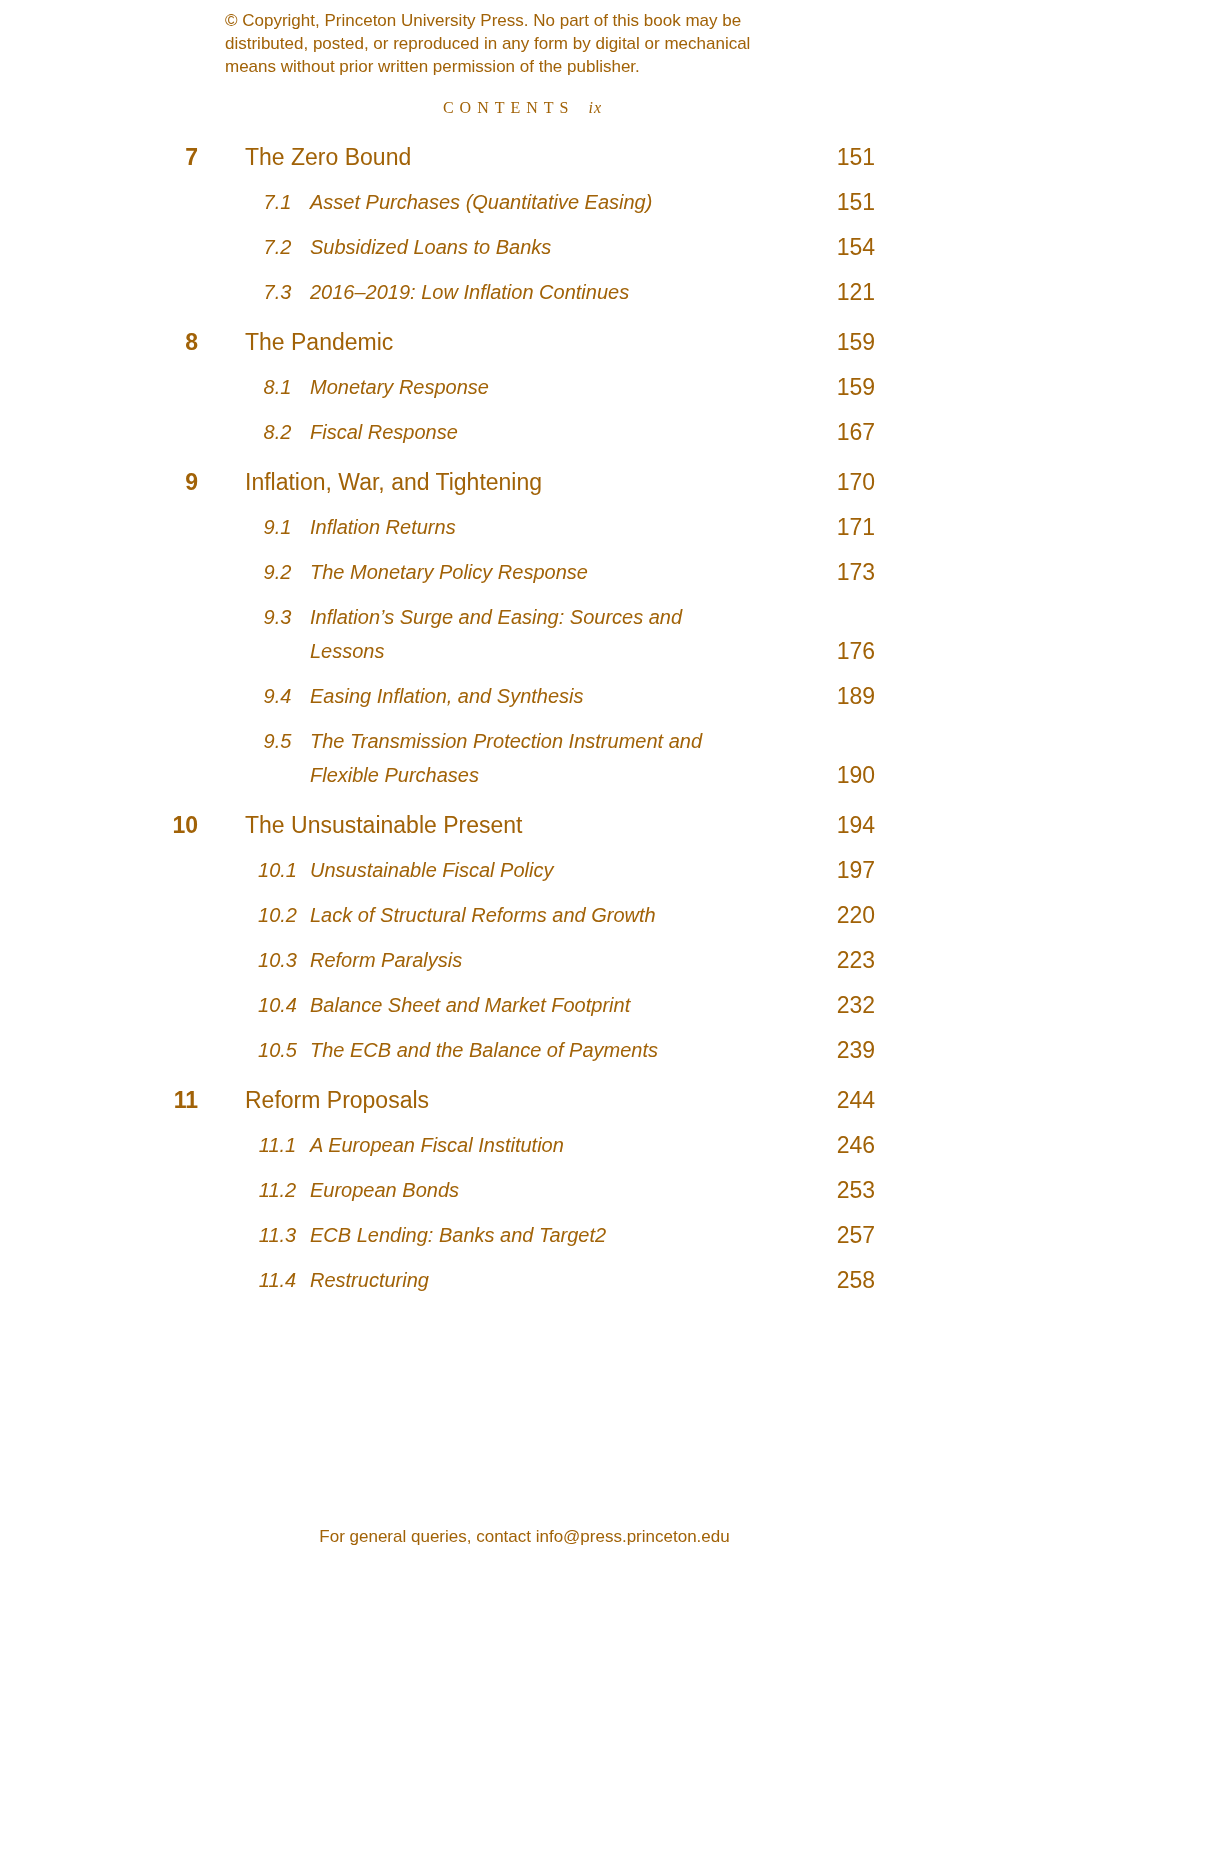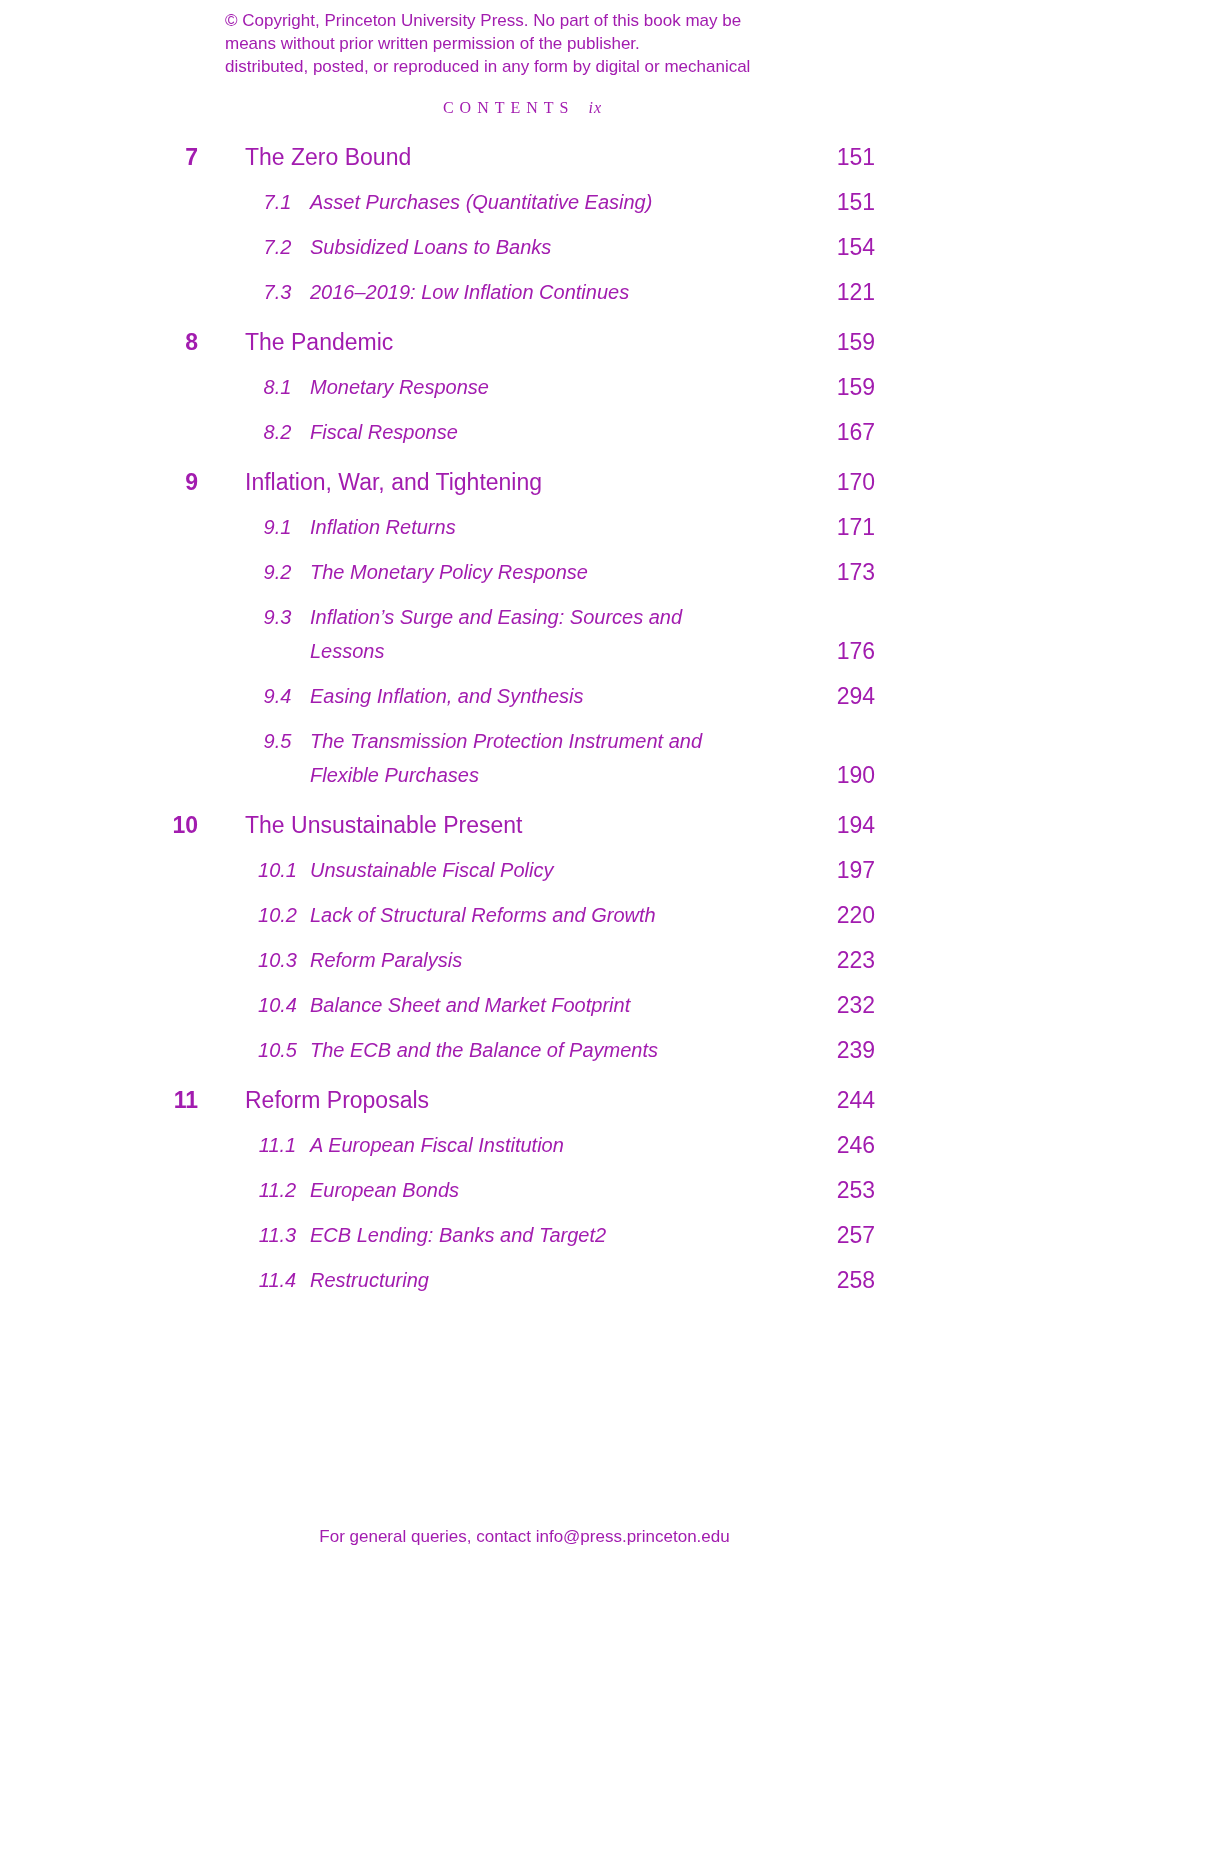--- a/index.html
+++ b/index.html
@@ -2,21 +2,21 @@
 <html><head>
 <meta charset="utf-8">
 <style>
   * { margin: 0; padding: 0; box-sizing: border-box; }
   html, body { background: #ffffff; }
   .page {
     position: relative;
     width: 1222px;
     height: 1850px;
     background: #ffffff;
-    color: #a21caf;
+    color: #a16207;
     font-family: "Liberation Sans", sans-serif;
     overflow: hidden;
   }
   .copyright {
     padding-top: 9px;
     margin-left: 225px;
     font-size: 17px;
     line-height: 23px;
   }
   .header {
@@ -64,22 +64,22 @@
     text-align: center;
     font-size: 17px;
   }
 </style>
 </head>
 <body>
 
 <div class="page">
   <div class="copyright">
       <div>© Copyright, Princeton University Press. No part of this book may be</div>
+      <div>distributed, posted, or reproduced in any form by digital or mechanical</div>
       <div>means without prior written permission of the publisher.</div>
-      <div>distributed, posted, or reproduced in any form by digital or mechanical</div>
     </div>
 
   <div class="header">
     <span class="contents-word">CONTENTS</span>
     <span class="roman">ix</span>
   </div>
 
   <div class="toc">
       <div class="row chapter">
         <span class="chap-num">7</span>
@@ -132,21 +132,21 @@
         <span class="pageno">173</span>
       </div>
       <div class="row section">
         <span class="sec-num">9.3</span>
         <span class="title">Inflation’s Surge and Easing: Sources and Lessons</span>
         <span class="pageno">176</span>
       </div>
       <div class="row section">
         <span class="sec-num">9.4</span>
         <span class="title">Easing Inflation, and Synthesis</span>
-        <span class="pageno">294</span>
+        <span class="pageno">189</span>
       </div>
       <div class="row section">
         <span class="sec-num">9.5</span>
         <span class="title">The Transmission Protection Instrument and Flexible Purchases</span>
         <span class="pageno">190</span>
       </div>
       <div class="row chapter">
         <span class="chap-num">10</span>
         <span class="title">The Unsustainable Present</span>
         <span class="pageno">194</span>

